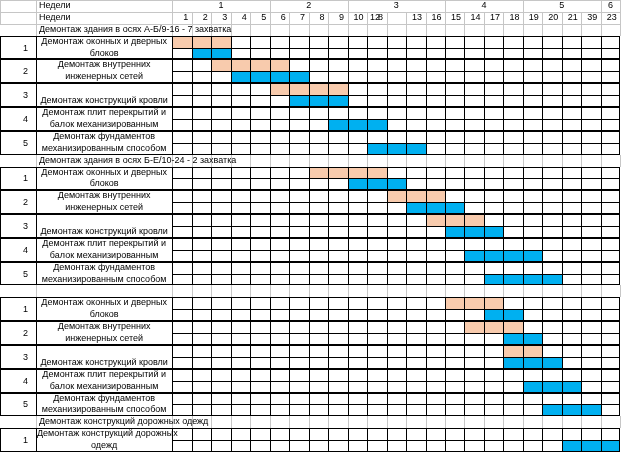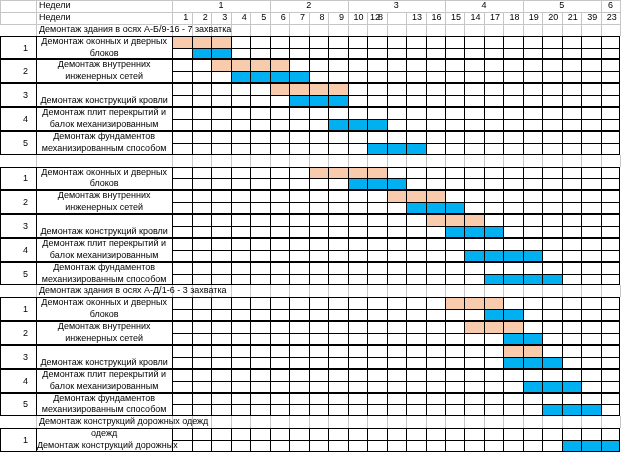--- a/index.html
+++ b/index.html
@@ -647,20 +647,21 @@
     <div style="position: absolute; left: 0px; top: 107.053px; width: 28px; height: 23.7895px; display: flex; align-items: center; justify-content: flex-end;">4</div>
     <div style="position: absolute; left: 37px; top: 107.053px; width: 134.3px; height: 23.7895px; display: flex; flex-direction: column; justify-content: flex-end;">
       <div style="height: 11.8947px; line-height: 11.8947px; text-align: center; white-space: nowrap; overflow: visible;">Демонтаж плит перекрытий и</div>
       <div style="height: 11.8947px; line-height: 11.8947px; text-align: center; white-space: nowrap; overflow: visible;">балок механизированным</div>
     </div>
     <div style="position: absolute; left: 0px; top: 130.842px; width: 28px; height: 23.7895px; display: flex; align-items: center; justify-content: flex-end;">5</div>
     <div style="position: absolute; left: 37px; top: 130.842px; width: 134.3px; height: 23.7895px; display: flex; flex-direction: column; justify-content: flex-end;">
       <div style="height: 11.8947px; line-height: 11.8947px; text-align: center; white-space: nowrap; overflow: visible;">Демонтаж фундаментов</div>
       <div style="height: 11.8947px; line-height: 11.8947px; text-align: center; white-space: nowrap; overflow: visible;">механизированным способом</div>
     </div>
+    <div style="position: absolute; left: 39px; top: 154.632px; width: 578.3px; height: 11.8947px; line-height: 11.8947px; text-align: left; white-space: nowrap;">Демонтаж здания в осях Б-Е/10-24 - 2 захватка</div>
     <div style="position: absolute; left: 0px; top: 166.526px; width: 28px; height: 23.7895px; display: flex; align-items: center; justify-content: flex-end;">1</div>
     <div style="position: absolute; left: 37px; top: 166.526px; width: 134.3px; height: 23.7895px; display: flex; flex-direction: column; justify-content: flex-end;">
       <div style="height: 11.8947px; line-height: 11.8947px; text-align: center; white-space: nowrap; overflow: visible;">Демонтаж оконных и дверных</div>
       <div style="height: 11.8947px; line-height: 11.8947px; text-align: center; white-space: nowrap; overflow: visible;">блоков</div>
     </div>
     <div style="position: absolute; left: 0px; top: 190.316px; width: 28px; height: 23.7895px; display: flex; align-items: center; justify-content: flex-end;">2</div>
     <div style="position: absolute; left: 37px; top: 190.316px; width: 134.3px; height: 23.7895px; display: flex; flex-direction: column; justify-content: flex-end;">
       <div style="height: 11.8947px; line-height: 11.8947px; text-align: center; white-space: nowrap; overflow: visible;">Демонтаж внутренних</div>
       <div style="height: 11.8947px; line-height: 11.8947px; text-align: center; white-space: nowrap; overflow: visible;">инженерных сетей</div>
     </div>
@@ -671,21 +672,20 @@
     <div style="position: absolute; left: 0px; top: 237.895px; width: 28px; height: 23.7895px; display: flex; align-items: center; justify-content: flex-end;">4</div>
     <div style="position: absolute; left: 37px; top: 237.895px; width: 134.3px; height: 23.7895px; display: flex; flex-direction: column; justify-content: flex-end;">
       <div style="height: 11.8947px; line-height: 11.8947px; text-align: center; white-space: nowrap; overflow: visible;">Демонтаж плит перекрытий и</div>
       <div style="height: 11.8947px; line-height: 11.8947px; text-align: center; white-space: nowrap; overflow: visible;">балок механизированным</div>
     </div>
     <div style="position: absolute; left: 0px; top: 261.684px; width: 28px; height: 23.7895px; display: flex; align-items: center; justify-content: flex-end;">5</div>
     <div style="position: absolute; left: 37px; top: 261.684px; width: 134.3px; height: 23.7895px; display: flex; flex-direction: column; justify-content: flex-end;">
       <div style="height: 11.8947px; line-height: 11.8947px; text-align: center; white-space: nowrap; overflow: visible;">Демонтаж фундаментов</div>
       <div style="height: 11.8947px; line-height: 11.8947px; text-align: center; white-space: nowrap; overflow: visible;">механизированным способом</div>
     </div>
-    <div style="position: absolute; left: 39px; top: 285.474px; width: 578.3px; height: 11.8947px; line-height: 11.8947px; text-align: left; white-space: nowrap;">Демонтаж здания в осях А-Д/1-6 - 3 захватка</div>
     <div style="position: absolute; left: 0px; top: 297.368px; width: 28px; height: 23.7895px; display: flex; align-items: center; justify-content: flex-end;">1</div>
     <div style="position: absolute; left: 37px; top: 297.368px; width: 134.3px; height: 23.7895px; display: flex; flex-direction: column; justify-content: flex-end;">
       <div style="height: 11.8947px; line-height: 11.8947px; text-align: center; white-space: nowrap; overflow: visible;">Демонтаж оконных и дверных</div>
       <div style="height: 11.8947px; line-height: 11.8947px; text-align: center; white-space: nowrap; overflow: visible;">блоков</div>
     </div>
     <div style="position: absolute; left: 0px; top: 321.158px; width: 28px; height: 23.7895px; display: flex; align-items: center; justify-content: flex-end;">2</div>
     <div style="position: absolute; left: 37px; top: 321.158px; width: 134.3px; height: 23.7895px; display: flex; flex-direction: column; justify-content: flex-end;">
       <div style="height: 11.8947px; line-height: 11.8947px; text-align: center; white-space: nowrap; overflow: visible;">Демонтаж внутренних</div>
       <div style="height: 11.8947px; line-height: 11.8947px; text-align: center; white-space: nowrap; overflow: visible;">инженерных сетей</div>
     </div>
@@ -699,16 +699,16 @@
       <div style="height: 11.8947px; line-height: 11.8947px; text-align: center; white-space: nowrap; overflow: visible;">балок механизированным</div>
     </div>
     <div style="position: absolute; left: 0px; top: 392.526px; width: 28px; height: 23.7895px; display: flex; align-items: center; justify-content: flex-end;">5</div>
     <div style="position: absolute; left: 37px; top: 392.526px; width: 134.3px; height: 23.7895px; display: flex; flex-direction: column; justify-content: flex-end;">
       <div style="height: 11.8947px; line-height: 11.8947px; text-align: center; white-space: nowrap; overflow: visible;">Демонтаж фундаментов</div>
       <div style="height: 11.8947px; line-height: 11.8947px; text-align: center; white-space: nowrap; overflow: visible;">механизированным способом</div>
     </div>
     <div style="position: absolute; left: 39px; top: 416.316px; width: 578.3px; height: 11.8947px; line-height: 11.8947px; text-align: left; white-space: nowrap;">Демонтаж конструкций дорожных одежд</div>
     <div style="position: absolute; left: 0px; top: 428.211px; width: 28px; height: 23.7895px; display: flex; align-items: center; justify-content: flex-end;">1</div>
     <div style="position: absolute; left: 37px; top: 428.211px; width: 134.3px; height: 23.7895px; display: flex; flex-direction: column; justify-content: flex-end;">
+      <div style="height: 11.8947px; line-height: 11.8947px; text-align: center; white-space: nowrap; overflow: visible;">Демонтаж конструкций дорожных</div>
       <div style="height: 11.8947px; line-height: 11.8947px; text-align: center; white-space: nowrap; overflow: visible;">одежд</div>
-      <div style="height: 11.8947px; line-height: 11.8947px; text-align: center; white-space: nowrap; overflow: visible;">Демонтаж конструкций дорожных</div>
     </div>
   </div>
 
 </body></html>

